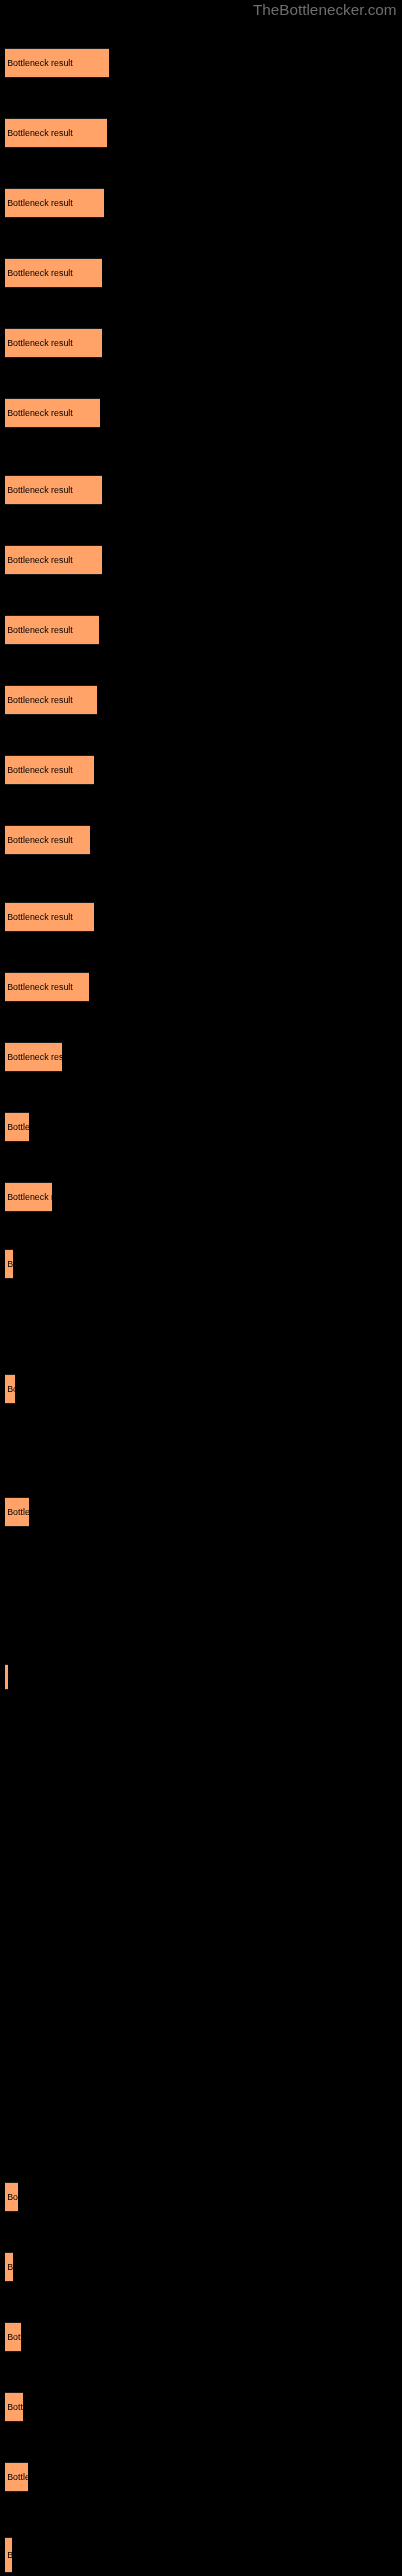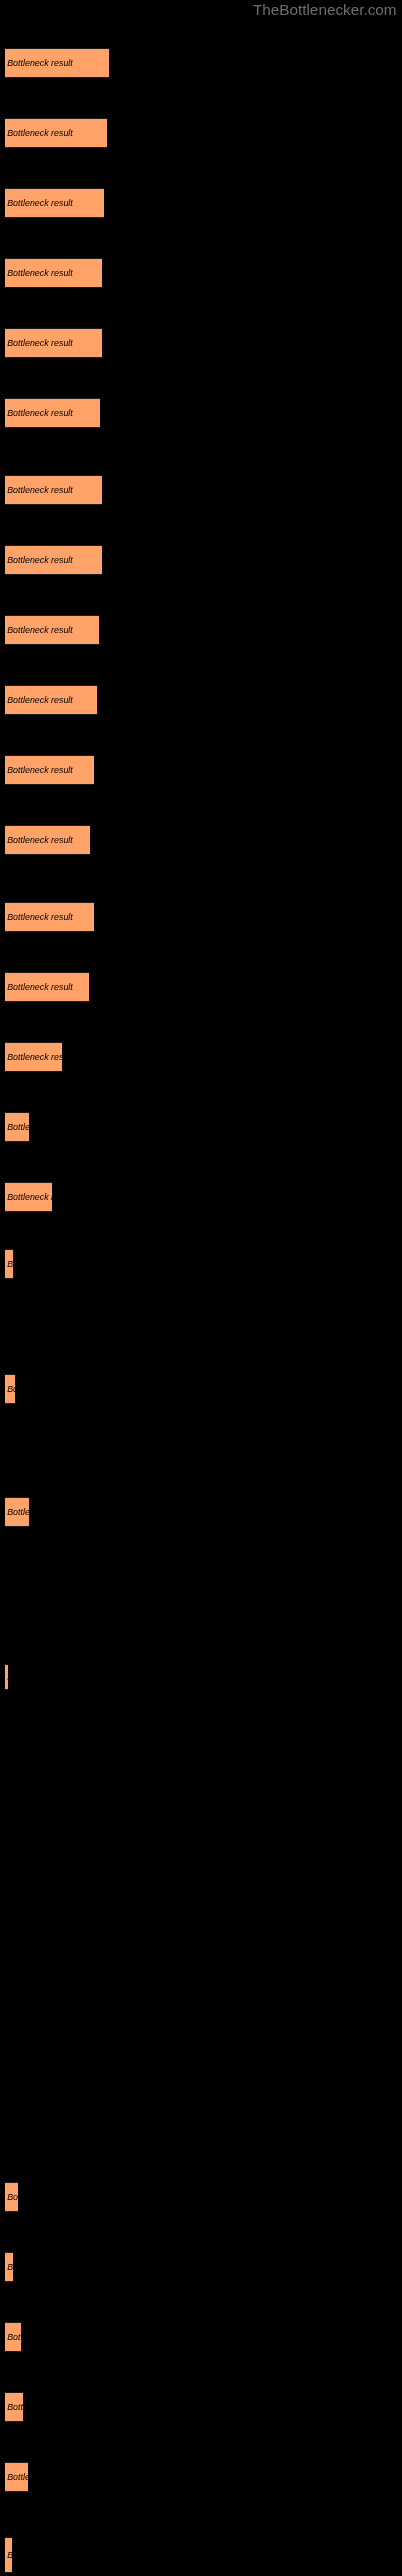--- a/index.html
+++ b/index.html
@@ -23,21 +23,20 @@
     letter-spacing: 0px;
     white-space: nowrap;
     line-height: 17.7px;
   }
   #chart {
     position: absolute;
     left: 0;
     top: 0;
     width: 403px;
     height: 2576px;
-    font-style: italic;
   }
   .bar-row {
     position: absolute;
     left: 4.8px;
   }
   .bar {
     position: relative;
     background: #ffa368;
     border-top: 0.8px solid #1b1b1b;
     border-bottom: 0.8px solid #1b1b1b;

